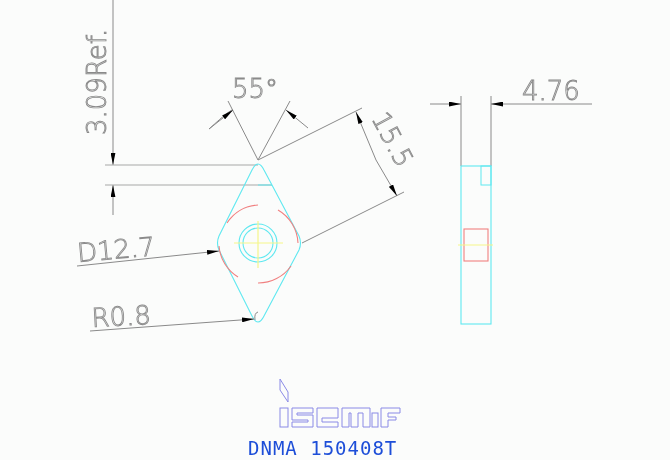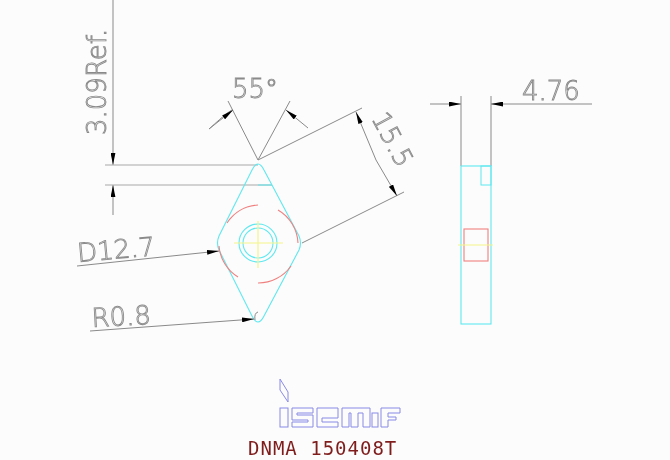--- a/index.html
+++ b/index.html
@@ -1,19 +1,19 @@
 <!DOCTYPE html>
 <html><head>
 <meta charset="utf-8">
 <style>
   html,body{margin:0;padding:0;background:#fbfcfb;}
   body{width:670px;height:460px;overflow:hidden;position:relative;font-family:"Liberation Sans",sans-serif;}
   #drawing{position:absolute;left:0;top:0;width:670px;height:460px;}
   .dimtxt{font-family:"DejaVu Sans",sans-serif;font-weight:200;fill:none;stroke:#8a8a8a;stroke-width:0.9;font-size:26px;}
-  .model{position:absolute;left:248px;top:437px;font-family:"DejaVu Sans Mono",monospace;color:#7f1d1d;font-size:19px;letter-spacing:1px;font-weight:200;}
+  .model{position:absolute;left:248px;top:437px;font-family:"DejaVu Sans Mono",monospace;color:#1d4ed8;font-size:19px;letter-spacing:1px;font-weight:200;}
 </style>
 </head>
 <body>
 
 <svg id="drawing" viewBox="0 0 670 460" xmlns="http://www.w3.org/2000/svg">
   <defs>
     <marker id="arr" viewBox="0 0 10 4" refX="10" refY="2" markerWidth="12" markerHeight="5" orient="auto" markerUnits="userSpaceOnUse">
       <path d="M0,0 L10,2 L0,4 z" fill="#000"></path>
     </marker>
   </defs>

